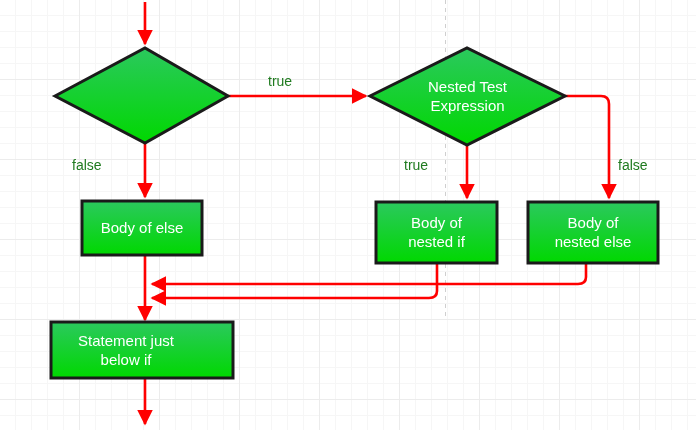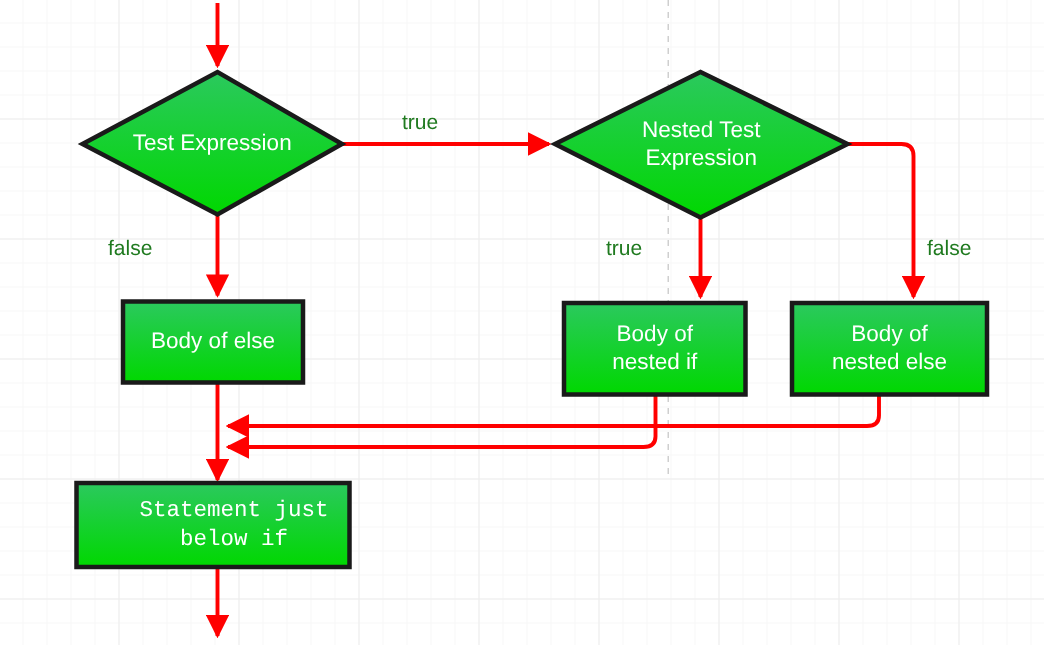--- a/index.html
+++ b/index.html
@@ -91,34 +91,33 @@
     <g stroke="#1a1a1a" stroke-width="3" fill="url(#nodeGrad)">
       <polygon points="55,96 145,48 228,96 145,143"></polygon>
       <polygon points="370,96 467,48 565,96 467,145"></polygon>
       <rect x="82" y="201" width="120" height="54"></rect>
       <rect x="376" y="202" width="121" height="61"></rect>
       <rect x="528" y="202" width="130" height="61"></rect>
       <rect x="51" y="322" width="182" height="56"></rect>
     </g>
   </svg>
 
-  <div class="node-label" style="left:55px; top:86px; width:173px;">Test Expression</div>
 
   <div class="node-label" style="left:370px; top:77px; width:195px;">Nested Test
 Expression</div>
 
   <div class="node-label" style="left:82px; top:218px; width:120px;">Body of else</div>
 
   <div class="node-label" style="left:376px; top:213px; width:121px;">Body of
 nested if</div>
 
   <div class="node-label" style="left:528px; top:213px; width:130px;">Body of
 nested else</div>
 
-  <div class="node-label" style="left:65px; top:331px; width:182px;font-family:Liberation Mono, monospace;">Statement just
+  <div class="node-label" style="left:35px; top:331px; width:182px;">Statement just
 below if</div>
 
   <div class="edge-label" style="left:268px; top:73px; width:60px;">true</div>
 
   <div class="edge-label" style="left:72px; top:157px; width:60px;">false</div>
 
   <div class="edge-label" style="left:404px; top:157px; width:50px;">true</div>
 
   <div class="edge-label" style="left:618px; top:157px; width:55px;">false</div>
 

